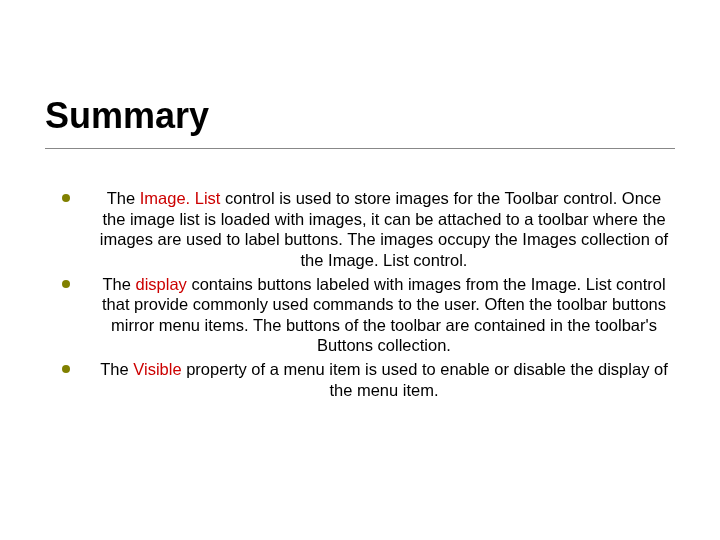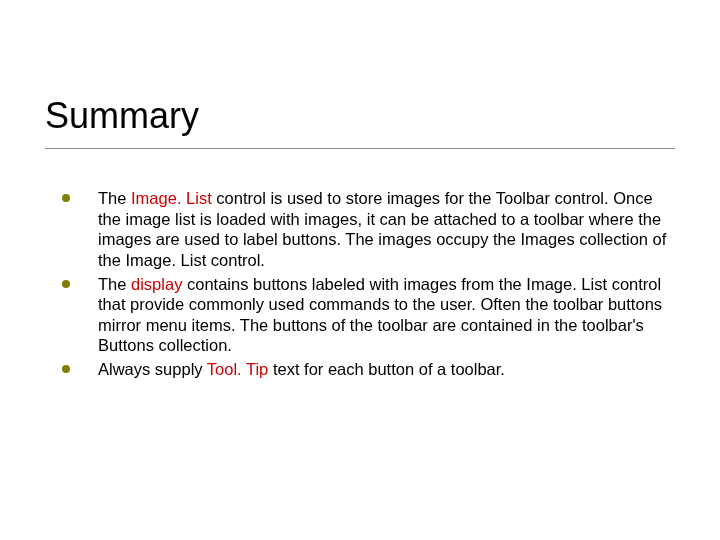--- a/index.html
+++ b/index.html
@@ -10,21 +10,21 @@
       font-family: Arial, Helvetica, sans-serif;
       color: #000000;
       position: relative;
       overflow: hidden;
     }
     .title {
       position: absolute;
       top: 95px;
       left: 45px;
       font-size: 36px;
-      font-weight: normal;
+      font-weight: bold;
       color: #000000;
     }
     .title-rule {
       position: absolute;
       top: 148px;
       left: 45px;
       right: 45px;
       height: 1px;
       background: #888888;
     }
@@ -35,20 +35,21 @@
       right: 50px;
       list-style: none;
     }
     .bullets li {
       position: relative;
       padding-left: 36px;
       font-size: 16.5px;
       line-height: 1.25;
       margin-bottom: 3px;
       color: #000000;
+      text-align: center;
     }
     .bullets li .bullet-dot {
       position: absolute;
       left: 0;
       top: 6px;
       width: 8px;
       height: 8px;
       border-radius: 50%;
       background: #808000;
     }
@@ -64,15 +65,15 @@
   <li>
     <span class="bullet-dot"></span>
     <span>The </span><span class="red">Image. List</span><span> control is used to store images for the Toolbar control. Once the image list is loaded with images, it can be attached to a toolbar where the images are used to label buttons. The images occupy the Images collection of the Image. List control.</span>
   </li>
   <li>
     <span class="bullet-dot"></span>
     <span>The </span><span class="red">display</span><span> contains buttons labeled with images from the Image. List control that provide commonly used commands to the user. Often the toolbar buttons mirror menu items. The buttons of the toolbar are contained in the toolbar's Buttons collection.</span>
   </li>
   <li>
     <span class="bullet-dot"></span>
-    <span>Always supply </span><span class="red">Tool. Tip</span><span> text for each button of a toolbar.</span>
+    <span>The </span><span class="red">Visible</span><span> property of a menu item is used to enable or disable the display of the menu item.</span>
   </li>
 </ul>
 
 </body></html>

